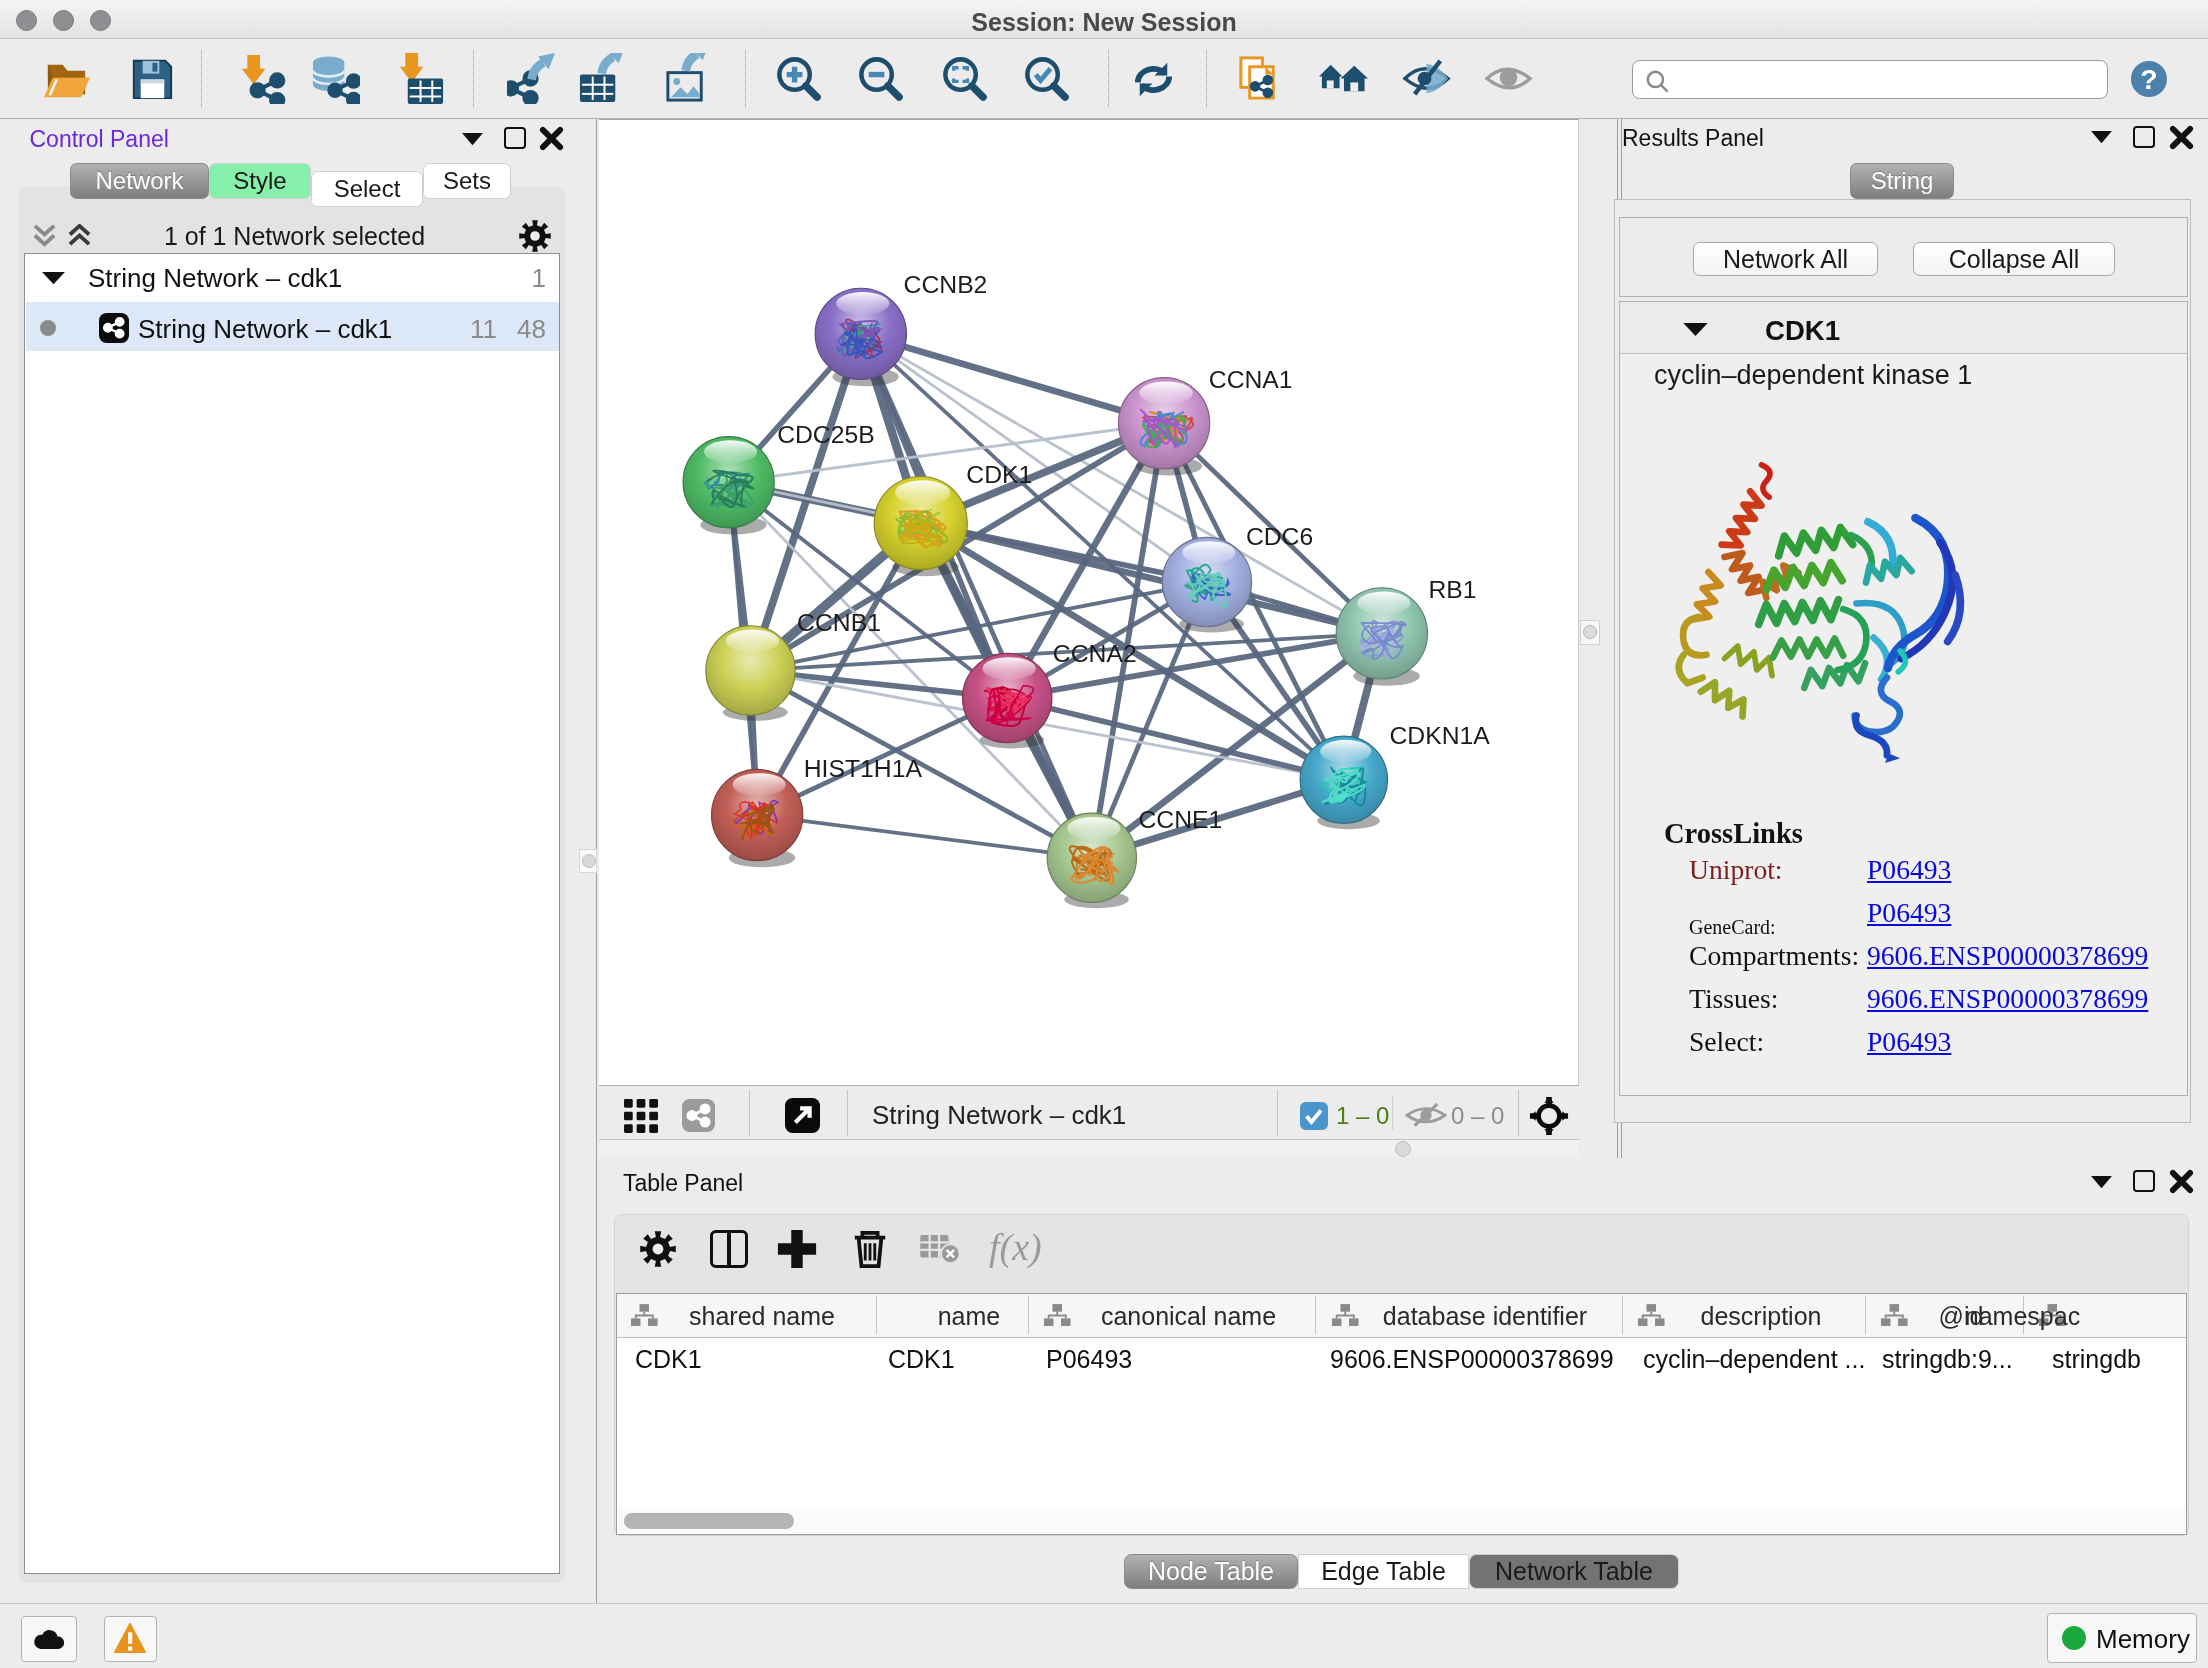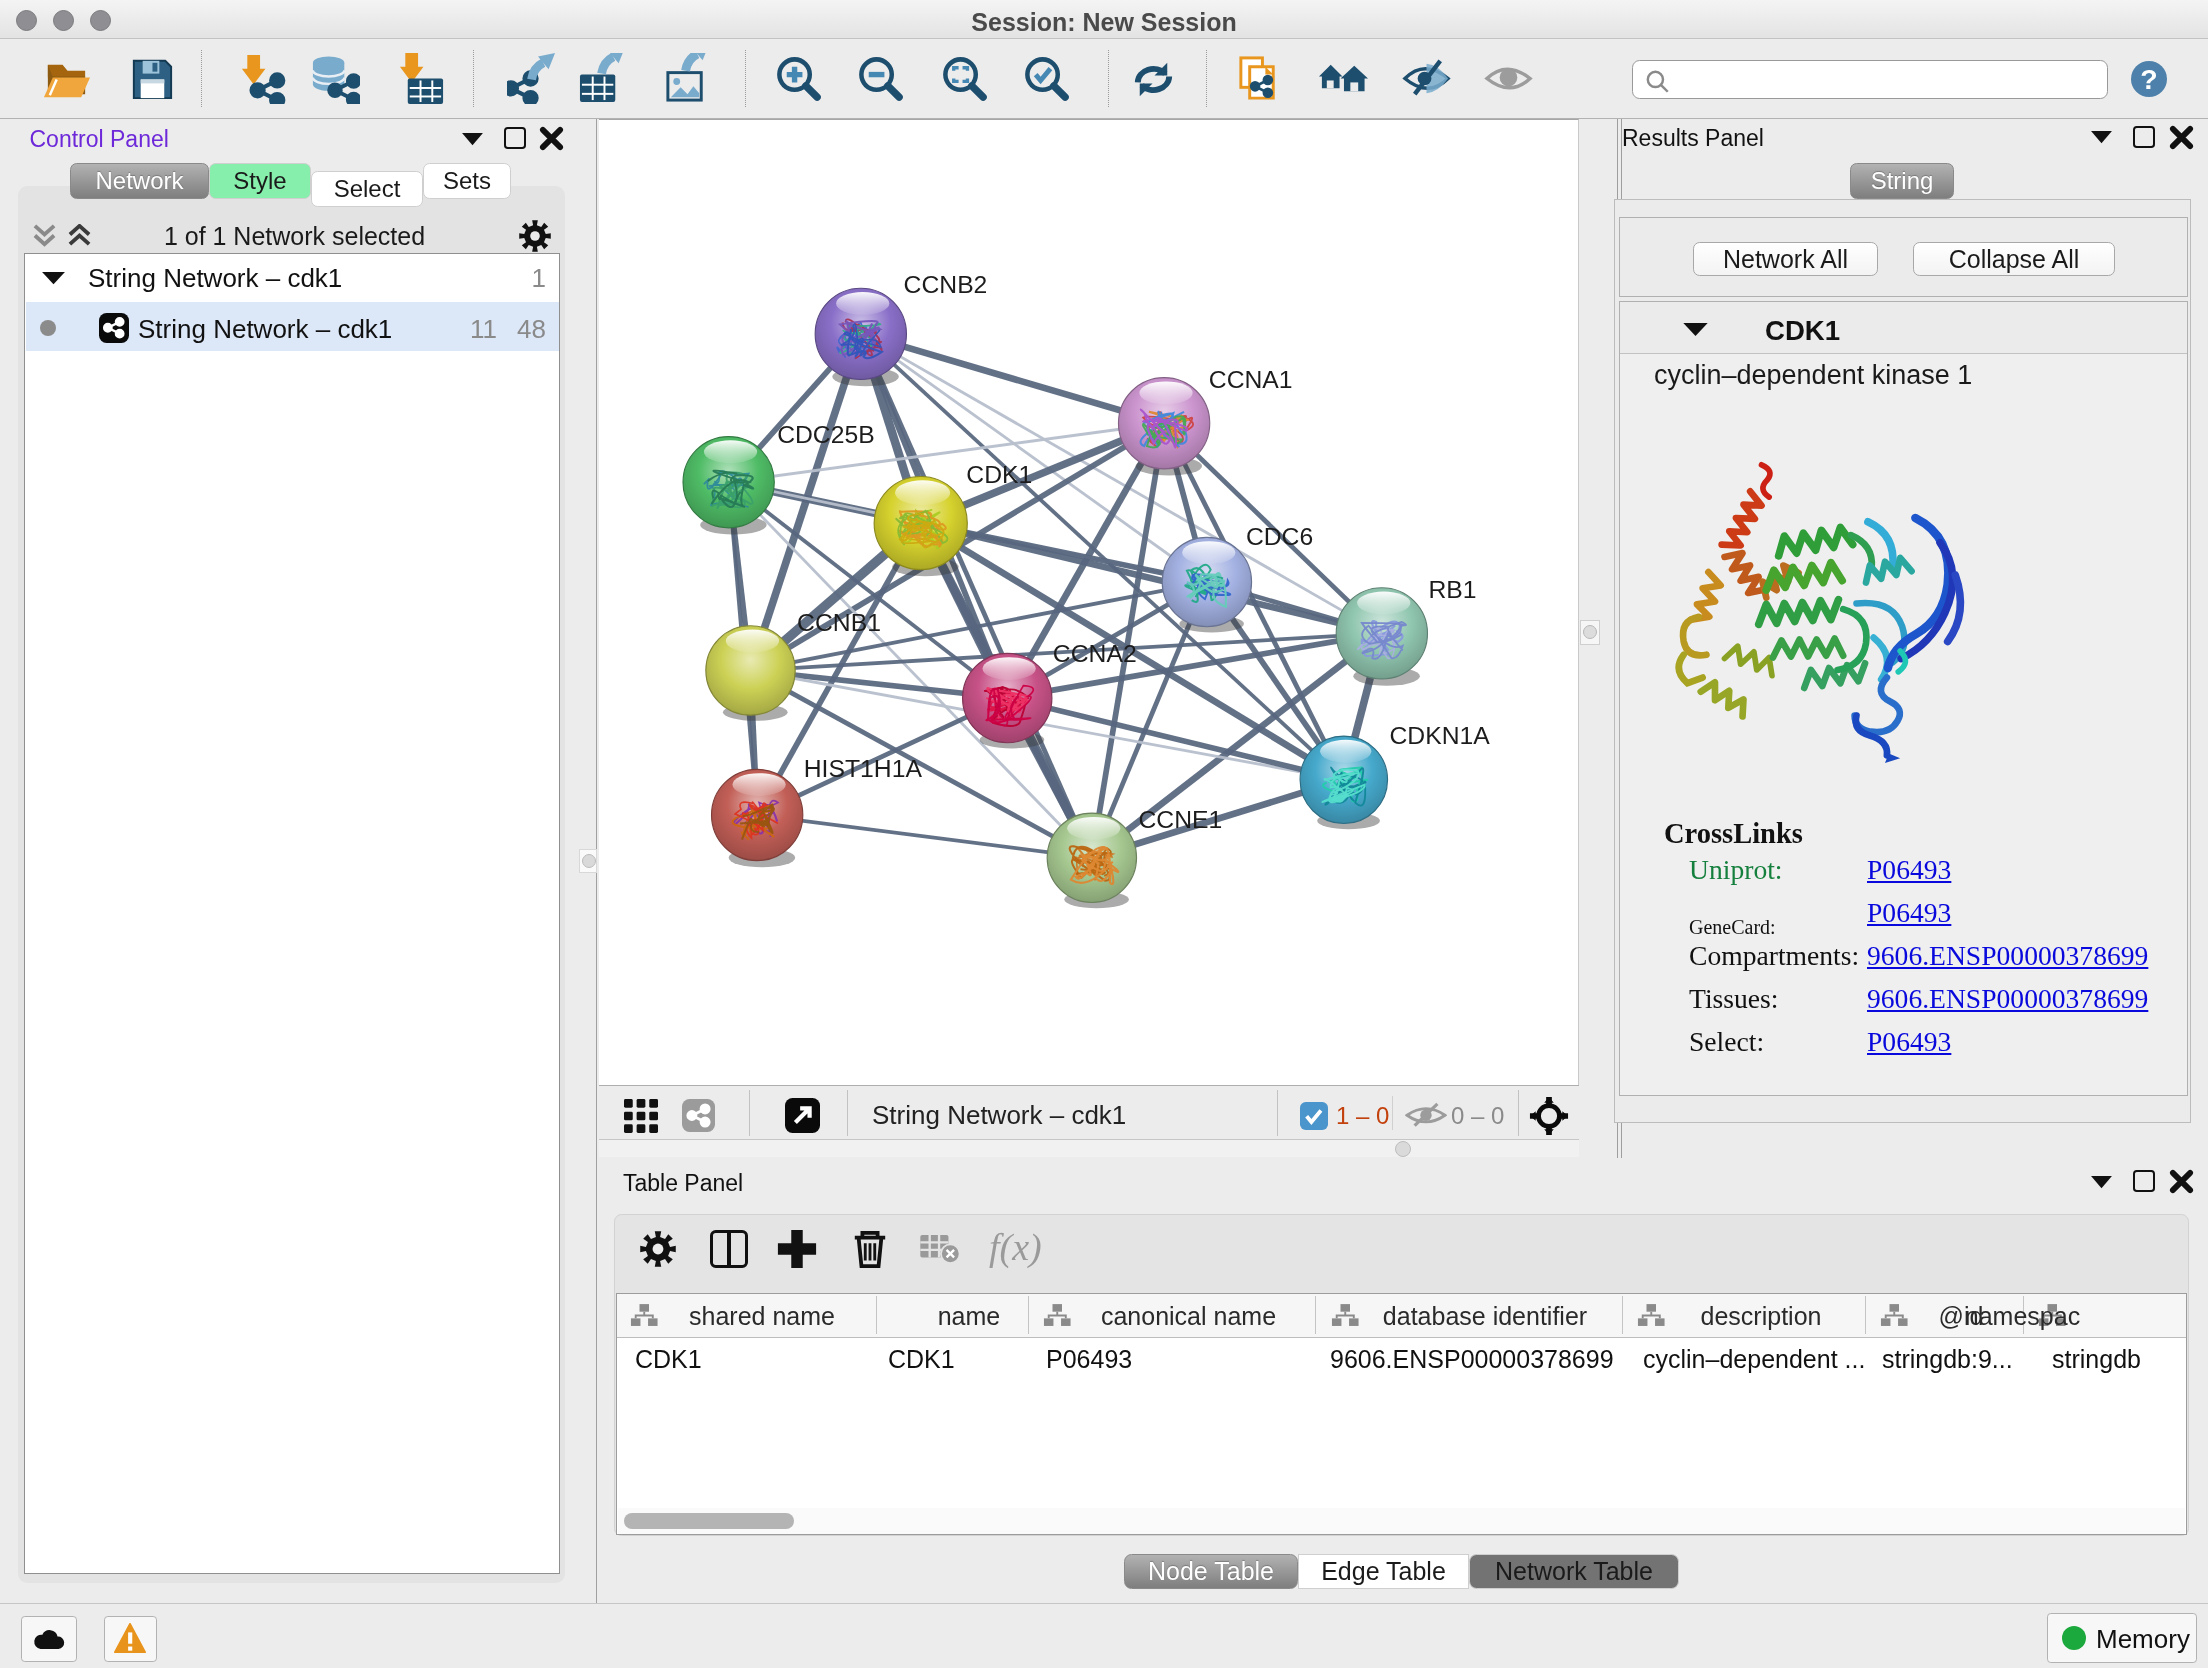--- a/index.html
+++ b/index.html
@@ -560,21 +560,21 @@
 <svg class="abs" style="left:785px;top:1098px" width="35" height="35" viewBox="0 0 37 37">
     <path d="M11,26 L25,12 M16,11 h10 v10" stroke="#fff" stroke-width="4.5" fill="none"></path>
   </svg>
 <div class="abs" style="left:847px;top:1090px;width:1px;height:46px;background:#c2c2c2"></div>
 <div class="abs" style="left:872px;top:1100px;font-size:26px;color:#222">String Network – cdk1</div>
 <div class="abs" style="left:1277px;top:1090px;width:1px;height:46px;background:#c2c2c2"></div>
 <div class="abs" style="left:1300px;top:1102px;width:27.6px;height:27.6px;border-radius:5.7px;background:#4a95cc"></div>
 <svg class="abs" style="left:1300px;top:1102px" width="27.6" height="27.6" viewBox="0 0 29 29">
     <path d="M7,15 l5,6 10,-12" stroke="#fff" stroke-width="4" fill="none"></path>
   </svg>
-<div class="abs" style="left:1336px;top:1102px;font-size:24px;color:#c2410c">1 – 0</div>
+<div class="abs" style="left:1336px;top:1102px;font-size:24px;color:#4d7c0f">1 – 0</div>
 <div class="abs" style="left:1392px;top:1096px;width:1px;height:34px;background:#d0d0d0"></div>
 <svg class="abs" style="left:1405px;top:1101px" width="42" height="28.5" viewBox="0 0 44 30">
     <path d="M2,15 q20,-14 40,0 q-20,14 -40,0 z" fill="none" stroke="#9c9c9c" stroke-width="3"></path>
     <circle cx="22" cy="15" r="6" fill="#9c9c9c"></circle>
     <line x1="10" y1="26" x2="34" y2="3" stroke="#9c9c9c" stroke-width="3.4"></line>
   </svg>
 <div class="abs" style="left:1451px;top:1102px;font-size:24px;color:#8a8a8a">0 – 0</div>
 <div class="abs" style="left:1518px;top:1090px;width:1px;height:46px;background:#c2c2c2"></div>
 <svg class="abs" style="left:1529px;top:1096px" width="40" height="40" viewBox="0 0 42 42">
     <circle cx="21" cy="21" r="11" fill="none" stroke="#0a0a0a" stroke-width="5"></circle>
@@ -634,21 +634,21 @@
     <path d="M214,186 q24,20 8,44" stroke="#38b0d4" stroke-width="7" fill="none" stroke-linecap="round"></path>
     <path d="M258,60 q40,20 34,70 q-5,36 -33,52 q-25,14 -30,36" stroke="#1c55cc" stroke-width="9" fill="none" stroke-linecap="round"></path>
     <path d="M284,86 q24,32 5,74 q-15,33 -46,48" stroke="#2038b8" stroke-width="8" fill="none" stroke-linecap="round"></path>
     <path d="M300,120 q14,40 -8,70" stroke="#2a48c4" stroke-width="8" fill="none" stroke-linecap="round"></path>
     <path d="M228,228 q-14,16 3,25 q16,8 8,21 q-8,14 -28,11 q-17,-3 -17,-17" stroke="#2a6ecc" stroke-width="7" fill="none" stroke-linecap="round"></path>
     <path d="M196,268 q-4,16 14,21 q20,6 18,21" stroke="#1a48c0" stroke-width="7" fill="none" stroke-linecap="round"></path>
     <path d="M230,308 l12,5 -16,5 z" fill="#1a48c0"></path>
     <path d="M242,200 q12,12 -2,22" stroke="#1ec8b4" stroke-width="6" fill="none" stroke-linecap="round"></path>
   </svg>
 <div class="abs serif" style="left:1664px;top:818px;font-size:28.5px;font-weight:700;color:#111">CrossLinks</div>
-<div class="abs serif" style="left:1689px;top:854px;font-size:27.6px;color:#15803d">Uniprot:</div>
+<div class="abs serif" style="left:1689px;top:854px;font-size:27.6px;color:#7f1d1d">Uniprot:</div>
 <div class="abs serif" style="left:1867px;top:854px;font-size:27.6px;color:#0909dd;text-decoration:underline">P06493</div>
 <div class="abs serif" style="left:1689px;top:916px;font-size:20px;color:#111">GeneCard:</div>
 <div class="abs serif" style="left:1867px;top:897px;font-size:27.6px;color:#0909dd;text-decoration:underline">P06493</div>
 <div class="abs serif" style="left:1689px;top:940px;font-size:27.6px;color:#111">Compartments:</div>
 <div class="abs serif" style="left:1867px;top:940px;font-size:27.6px;color:#0909dd;text-decoration:underline">9606.ENSP00000378699</div>
 <div class="abs serif" style="left:1689px;top:983px;font-size:27.6px;color:#111">Tissues:</div>
 <div class="abs serif" style="left:1867px;top:983px;font-size:27.6px;color:#0909dd;text-decoration:underline">9606.ENSP00000378699</div>
 <div class="abs serif" style="left:1689px;top:1026px;font-size:27.6px;color:#111">Select:</div>
 <div class="abs serif" style="left:1867px;top:1026px;font-size:27.6px;color:#0909dd;text-decoration:underline">P06493</div>
 <div class="abs" style="left:599px;top:1158px;width:1609px;height:445px;background:#ececec"></div>

